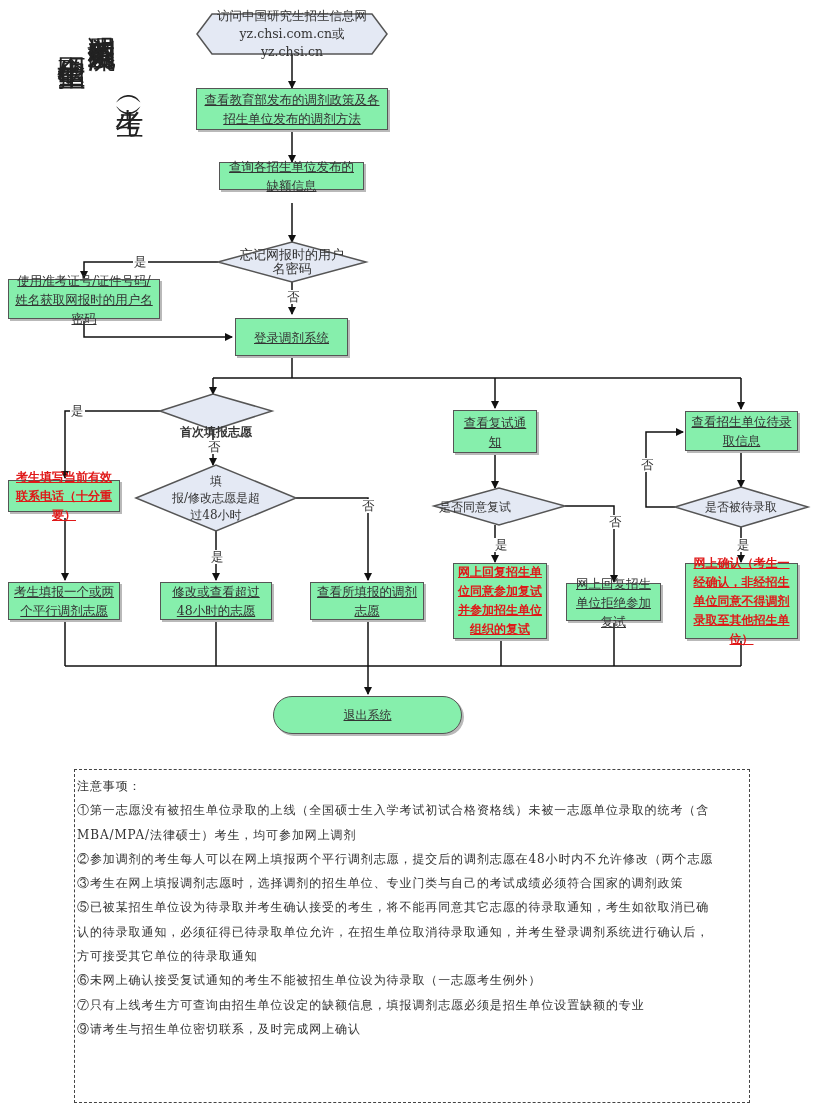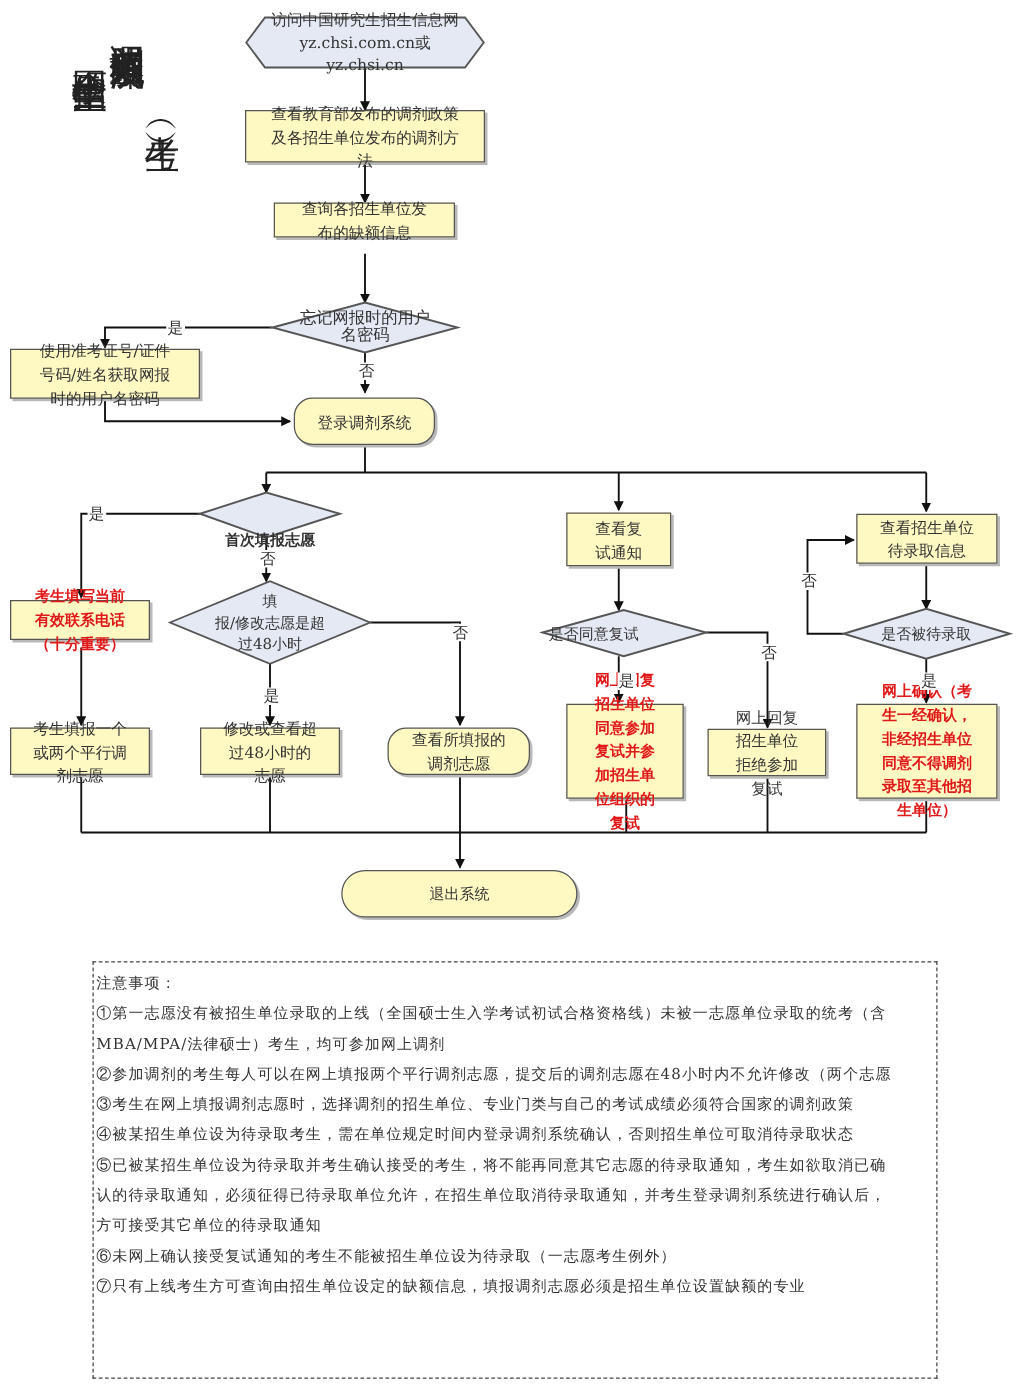--- a/index.html
+++ b/index.html
@@ -2,24 +2,24 @@
 <html><head>
 <meta charset="utf-8">
 <style>
   html, body { margin:0; padding:0; background:#ffffff; }
   body { width:822px; height:1120px; position:relative; overflow:hidden;
          font-family:"DejaVu Serif","Liberation Serif",serif; color:#333; }
   #diagram { position:absolute; left:0; top:0; width:822px; height:760px; }
   .title-col { position:absolute; font-family:"DejaVu Sans","Liberation Sans",sans-serif;
                color:#222; font-size:28px; line-height:30px; writing-mode:vertical-rl;
                letter-spacing:1px; }
-  .node { position:absolute; box-sizing:border-box; background:#fef9c3;
+  .node { position:absolute; box-sizing:border-box; background:#86efac;
           border:1.5px solid #555; box-shadow:2px 2px 0 #b9b9b9;
           display:flex; align-items:center; justify-content:center; text-align:center;
-          font-size:12.5px; line-height:19px; color:#333; padding:2px 17px; }
+          font-size:12.5px; line-height:19px; color:#333; padding:2px 4px;text-decoration:underline; }
   .node.red { color:#e01818; font-weight:bold; font-family:"DejaVu Sans","Liberation Sans",sans-serif; font-size:12px; }
   .node.term { border-radius:20px; }
   .dtext { position:absolute; display:flex; align-items:center; justify-content:center;
            text-align:center; font-size:12px; line-height:16px; color:#333; }
   .lbl { position:absolute; font-size:12.5px; color:#333; background:#fff; padding:0 1px; line-height:14px; }
   #notes { position:absolute; left:74px; top:769px; width:676px; height:334px;
            box-sizing:border-box; border:1.3px dashed #444; padding:4px 0 0 2px;
            font-size:12px; color:#333; }
   #notes .line { height:24.3px; line-height:24.3px; white-space:nowrap; letter-spacing:0.9px; }
 </style>
@@ -91,31 +91,31 @@
   <polygon points="675,507 741,487 808,507 741,527" fill="#e4e9f4" stroke="#555" stroke-width="1.5"></polygon>
 </svg>
 
 <div class="dtext" style="left:210px; top:14px; width:164px; height:40px; font-size:12.5px; line-height:18px; white-space:pre-line;">访问中国研究生招生信息网
 yz.chsi.com.cn或yz.chsi.cn</div>
 
 <div class="node" style="left:196px; top:88px; width:192px; height:42px;">查看教育部发布的调剂政策及各招生单位发布的调剂方法</div>
 <div class="node" style="left:219px; top:162px; width:145px; height:28px;">查询各招生单位发布的缺额信息</div>
 <div class="dtext" style="left:236px; top:246px; width:112px; height:32px; font-size:13px; line-height:14px;">忘记网报时的用户名密码</div>
 <div class="node" style="left:8px; top:279px; width:152px; height:40px;">使用准考证号/证件号码/姓名获取网报时的用户名密码</div>
-<div class="node" style="left:235px; top:318px; width:113px; height:38px;border-radius:15px;">登录调剂系统</div>
+<div class="node" style="left:235px; top:318px; width:113px; height:38px;">登录调剂系统</div>
 
 <div class="dtext" style="left:172px; top:423px; width:88px; height:18px;font-weight:bold;">首次填报志愿</div>
 <div class="dtext" style="left:158px; top:470px; width:116px; height:56px; white-space:pre-line; line-height:17px;">填
 报/修改志愿是超
 过48小时</div>
 
 <div class="node red" style="left:8px; top:480px; width:112px; height:32px;">考生填写当前有效联系电话（十分重要）</div>
 <div class="node" style="left:8px; top:582px; width:112px; height:38px;">考生填报一个或两个平行调剂志愿</div>
 <div class="node" style="left:160px; top:582px; width:112px; height:38px;">修改或查看超过48小时的志愿</div>
-<div class="node" style="left:310px; top:582px; width:114px; height:38px;border-radius:15px;">查看所填报的调剂志愿</div>
+<div class="node" style="left:310px; top:582px; width:114px; height:38px;">查看所填报的调剂志愿</div>
 
 <div class="node" style="left:453px; top:410px; width:84px; height:43px;">查看复试通知</div>
 <div class="dtext" style="left:428px; top:498px; width:94px; height:18px;">是否同意复试</div>
 <div class="node red" style="left:453px; top:563px; width:94px; height:76px;">网上回复招生单位同意参加复试并参加招生单位组织的复试</div>
 <div class="node" style="left:566px; top:583px; width:95px; height:38px;">网上回复招生单位拒绝参加复试</div>
 
 <div class="node" style="left:685px; top:411px; width:113px; height:40px;">查看招生单位待录取信息</div>
 <div class="dtext" style="left:696px; top:498px; width:90px; height:18px;">是否被待录取</div>
 <div class="node red" style="left:685px; top:563px; width:113px; height:76px;">网上确认（考生一经确认，非经招生单位同意不得调剂录取至其他招生单位）</div>
 
@@ -131,19 +131,19 @@
 <span class="lbl" style="left:608px; top:515px;">否</span>
 <span class="lbl" style="left:640px; top:458px;">否</span>
 <span class="lbl" style="left:736px; top:538px;">是</span>
 
 <div id="notes">
   <div class="line">注意事项：</div>
   <div class="line">①第一志愿没有被招生单位录取的上线（全国硕士生入学考试初试合格资格线）未被一志愿单位录取的统考（含</div>
   <div class="line">MBA/MPA/法律硕士）考生，均可参加网上调剂</div>
   <div class="line">②参加调剂的考生每人可以在网上填报两个平行调剂志愿，提交后的调剂志愿在48小时内不允许修改（两个志愿</div>
   <div class="line">③考生在网上填报调剂志愿时，选择调剂的招生单位、专业门类与自己的考试成绩必须符合国家的调剂政策</div>
-  <div class="line">④被某招生单位设为待录取考生，需在单位规定时间内登录调剂系统确认，否则招生单位可取消待录取状态</div>
   <div class="line">⑤已被某招生单位设为待录取并考生确认接受的考生，将不能再同意其它志愿的待录取通知，考生如欲取消已确</div>
   <div class="line">认的待录取通知，必须征得已待录取单位允许，在招生单位取消待录取通知，并考生登录调剂系统进行确认后，</div>
   <div class="line">方可接受其它单位的待录取通知</div>
   <div class="line">⑥未网上确认接受复试通知的考生不能被招生单位设为待录取（一志愿考生例外）</div>
   <div class="line">⑦只有上线考生方可查询由招生单位设定的缺额信息，填报调剂志愿必须是招生单位设置缺额的专业</div>
+  <div class="line">⑨请考生与招生单位密切联系，及时完成网上确认</div>
 </div>
 
 </body></html>

